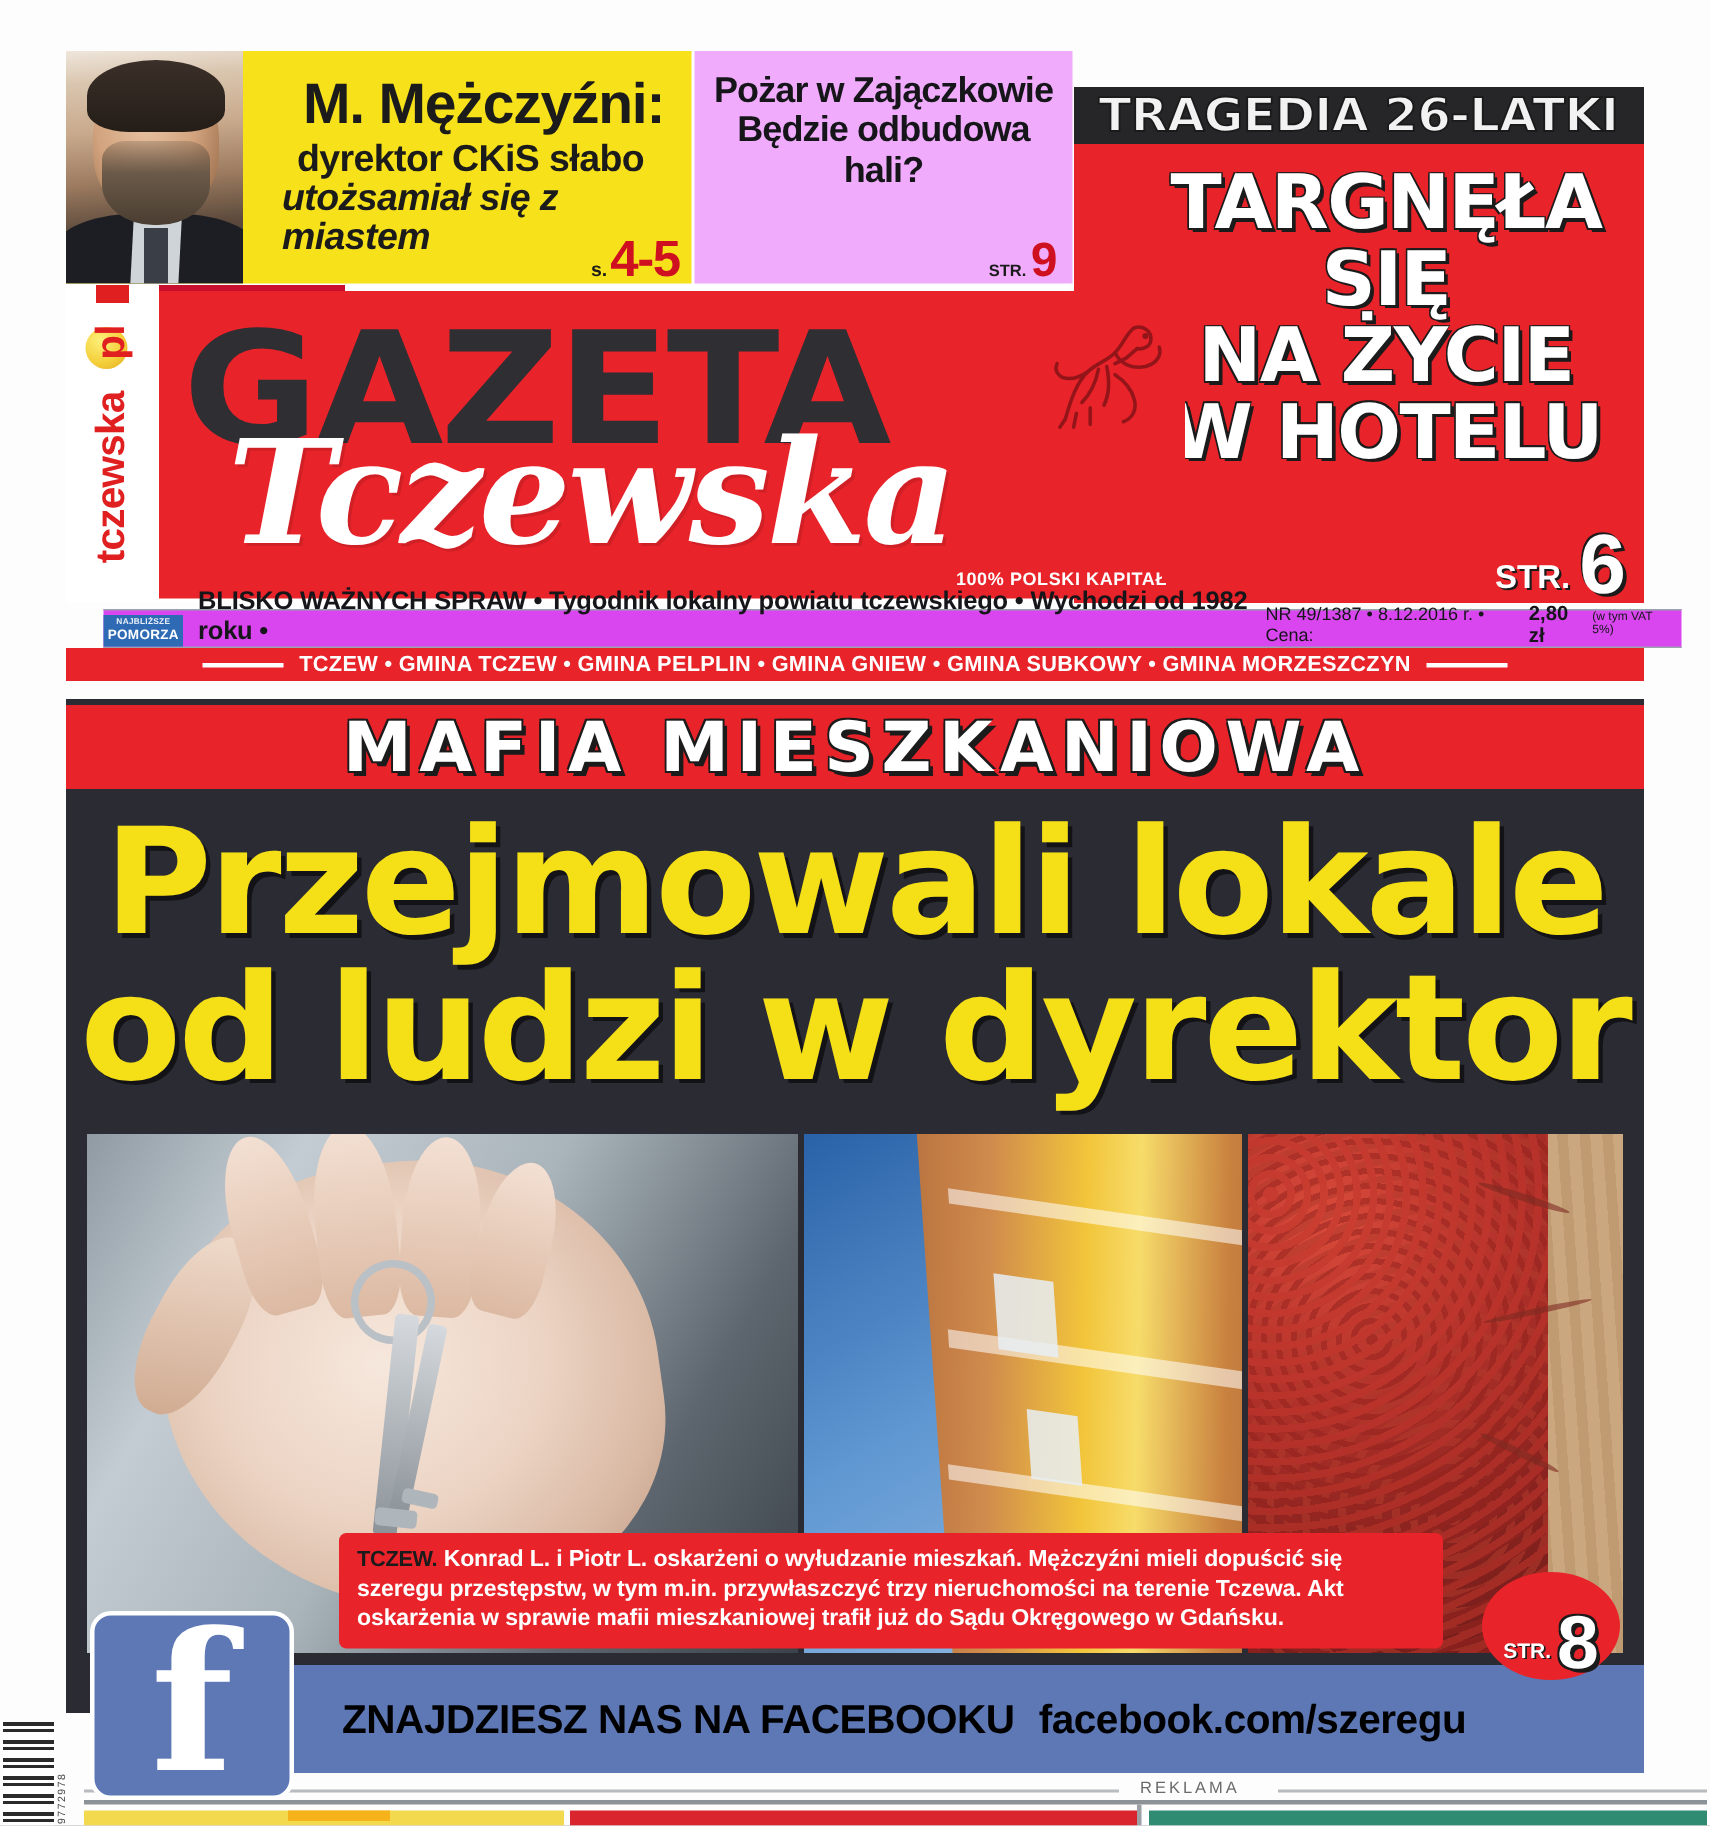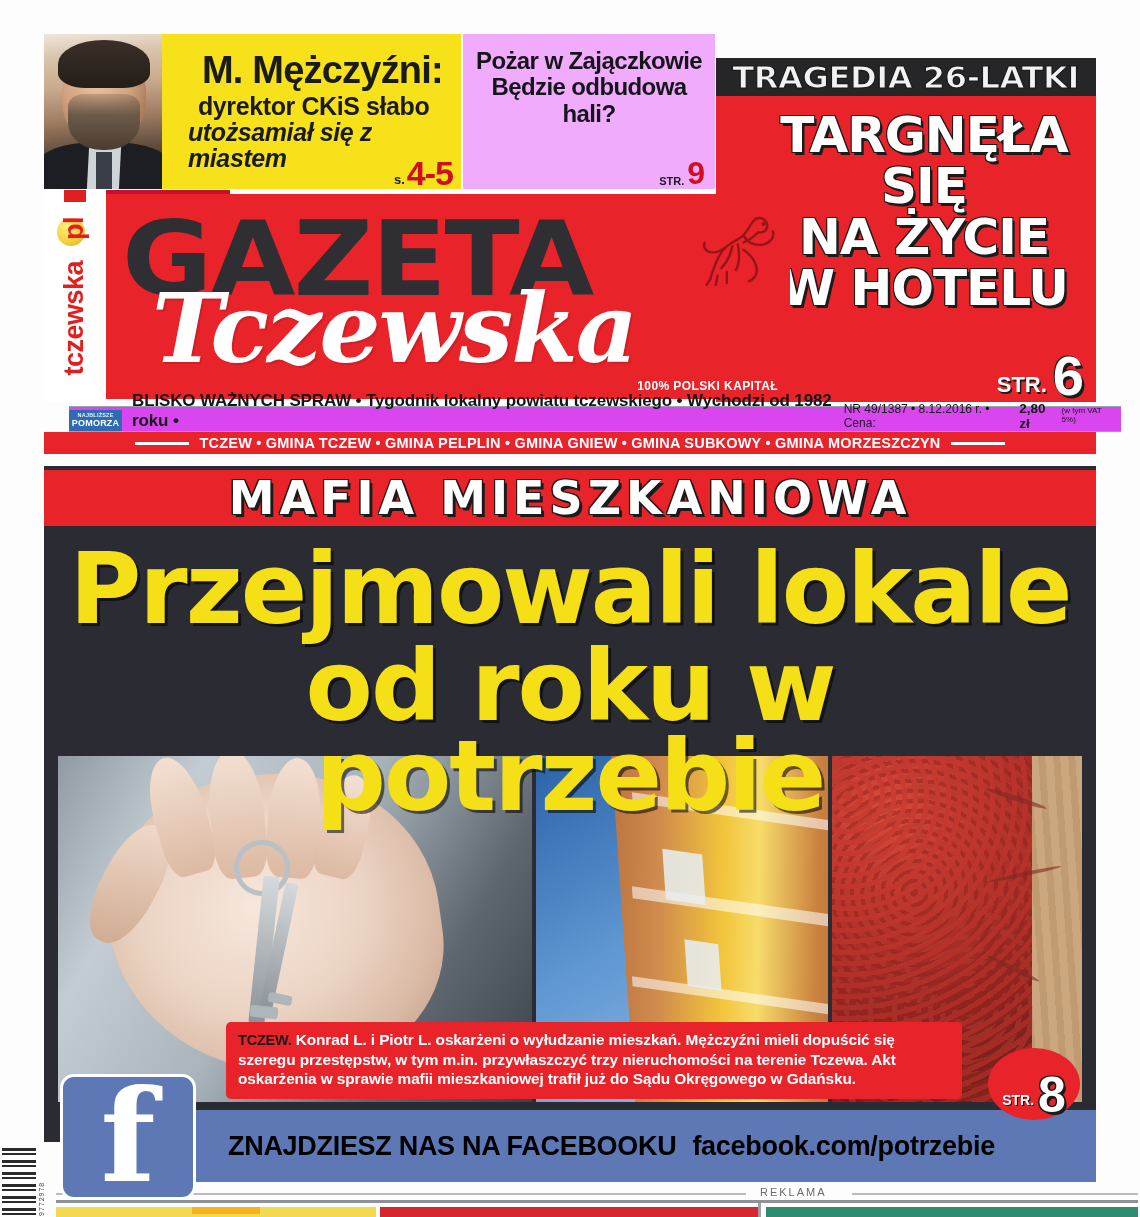--- a/index.html
+++ b/index.html
@@ -326,35 +326,35 @@
         <div class="ivy-mass">
             <div class="ivy-tex"></div>
           </div>
         <div class="ivy-tend t1"></div>
           <div class="ivy-tend t2"></div>
           <div class="ivy-tend t3"></div>
       </div>
     </div>
 
     <div class="head-l1">Przejmowali lokale</div>
-    <div class="head-l2">od roku w potrzebie</div>
+    <div class="head-l2">od ludzi w dyrektor</div>
 
     <div class="str8">
       <span class="p">STR.</span>
       <span class="n">8</span>
     </div>
 
     <div class="lead">
       <p><span class="city">TCZEW.</span><span> Konrad L. i Piotr L. oskarżeni o wyłudzanie mieszkań. Mężczyźni mieli dopuścić się szeregu przestępstw, w tym m.in. przywłaszczyć trzy nieruchomości na terenie Tczewa. Akt oskarżenia w sprawie mafii mieszkaniowej trafił już do Sądu Okręgowego w Gdańsku.</span></p>
     </div>
   </div>
 
   <div class="fbbar">
     <span>ZNAJDZIESZ NAS NA FACEBOOKU</span>
-    <span class="url">facebook.com/potrzebie</span>
+    <span class="url">facebook.com/szeregu</span>
   </div>
   <div class="fb-tile">
     <span class="fb-f">f</span>
   </div>
 
   <div class="barcode"></div>
   <div class="bc-digits">9772978</div>
   <div class="rule-a"></div>
   <div class="reklama">REKLAMA</div>
   <div class="rule-b"></div>

